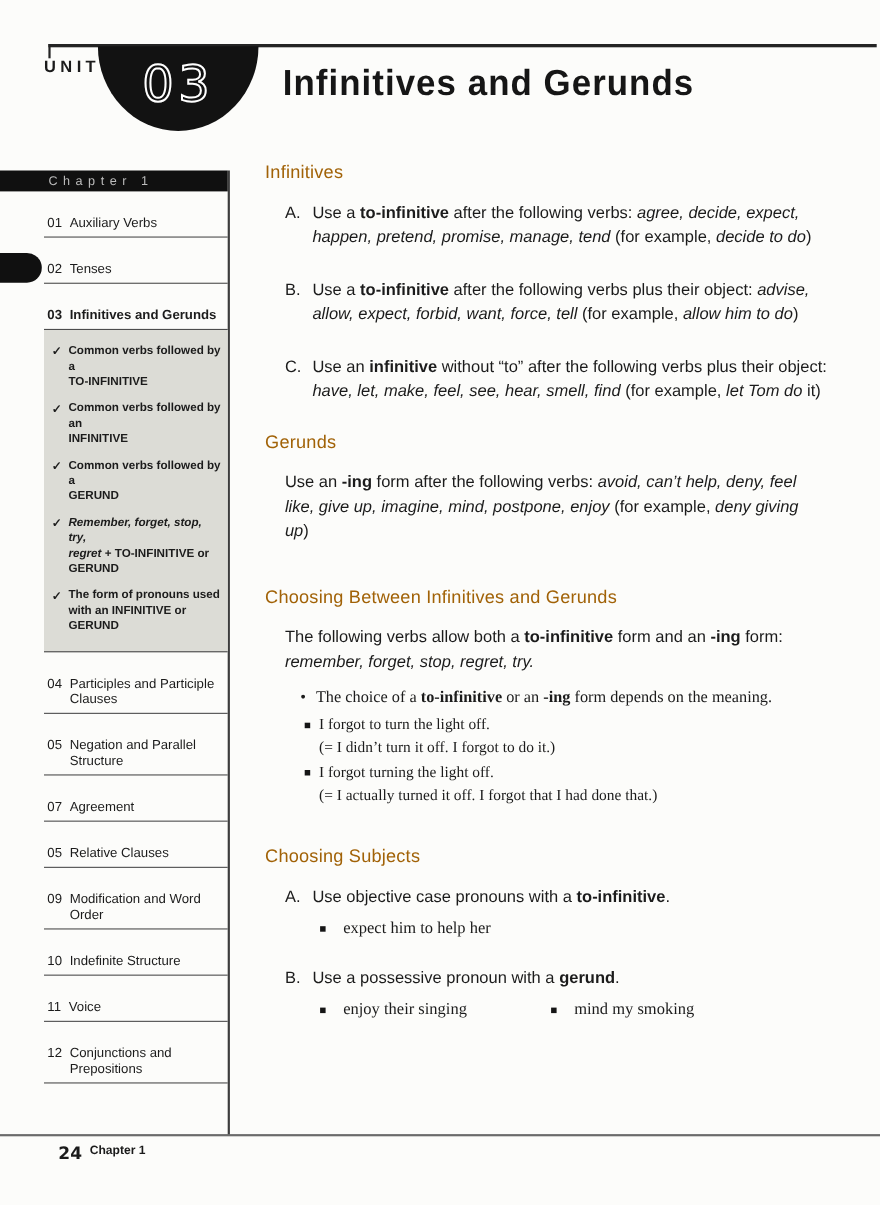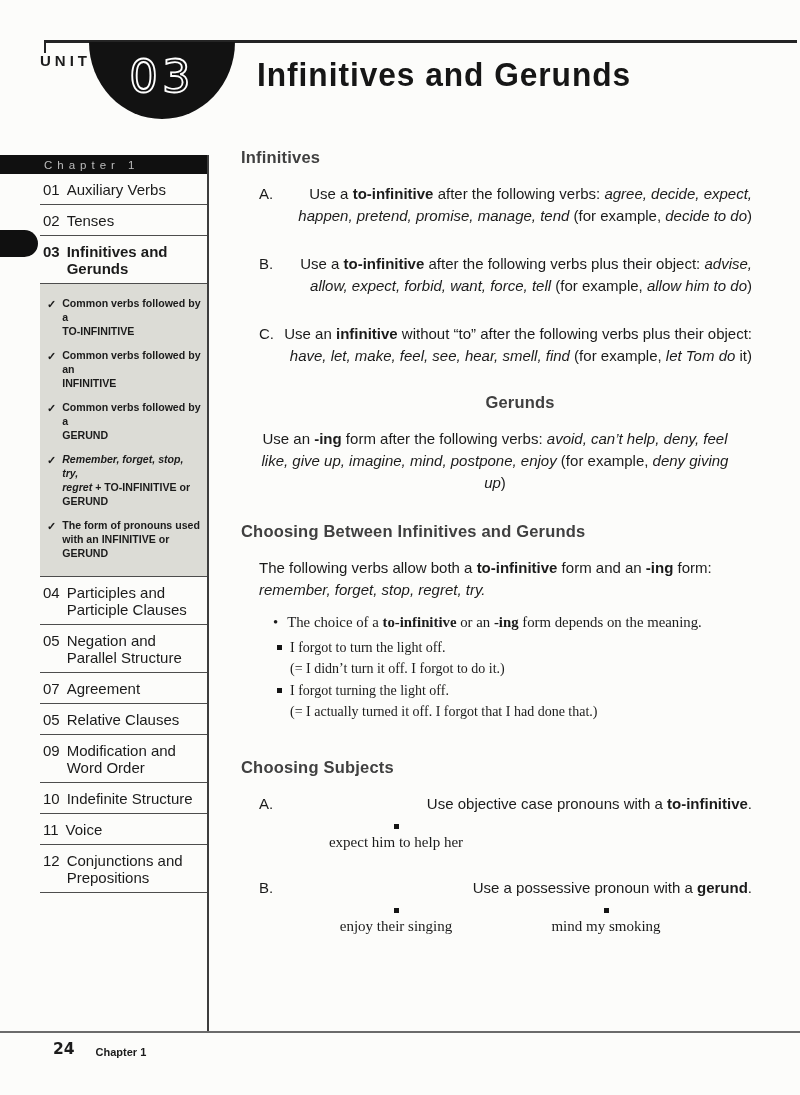--- a/index.html
+++ b/index.html
@@ -25,56 +25,56 @@
                color:#121212; -webkit-text-stroke:1.8px #ffffff; }
   .page-title{ position:absolute; left:257px; top:56px; font-size:33px; font-weight:bold;
                letter-spacing:1px; white-space:nowrap; transform:scaleX(0.96); transform-origin:left; color:#161616; }
 
   
   .sidebar      { position:absolute; left:0; top:155px; width:207px; }
   .chapter-bar  { height:19px; background:#101010; color:#bcbcbc; font-size:11.5px;
                   letter-spacing:5px; display:flex; align-items:center; padding-left:44px; }
   .sidebar-vline{ position:absolute; left:207px; top:155px; width:1.5px; height:877px; background:#3d3d3d; }
   .s-list       { list-style:none; }
-  .s-row        { margin-left:40px; border-bottom:1.4px solid #4d4d4d; padding:7px 0 6px 3px;
-                  font-size:15px; display:flex; gap:7px; align-items:baseline; }
+  .s-row        { margin-left:40px; border-bottom:1.4px solid #4d4d4d; padding:21px 0 6px 3px;
+                  font-size:12px; display:flex; gap:7px; align-items:baseline; }
   .s-row.active { font-weight:bold; }
   .active-tab   { position:absolute; left:0; top:75px; width:38px; height:27px; background:#101010;
                   border-radius:0 16px 16px 0; }
   .topics       { margin-left:40px; background:#dcdcd6; border-bottom:1.4px solid #4d4d4d;
                   padding:13px 5px 5px 7px; }
   .topic        { display:flex; gap:6px; font-size:10.6px; font-weight:bold; line-height:1.32;
                   margin-bottom:10px; }
   .topic .check { flex:none; font-size:11px; }
   .topic .t     { white-space:pre-line; }
 
   
   .main      { position:absolute; left:241px; top:148px; width:558px; }
-  .m-heading { font-size:16.5px; font-weight:700; letter-spacing:0.2px; color:#404040; margin-bottom:16px; }
+  .m-heading { font-size:16.5px; font-weight:400; letter-spacing:0.2px; color:#a16207; margin-bottom:16px; }
   .sec-infinitives       { margin-bottom:18px; }
-  .sec-gerunds           { margin-bottom:28px;text-align:center; }
+  .sec-gerunds           { margin-bottom:40px; }
   .sec-choosing-between  { margin-bottom:36px; }
   .lettered  { display:flex; gap:8px; margin:0 0 26px 18px; font-size:15px; line-height:22px; }
   .lettered .lab { flex:none; width:17px; }
-  .lettered .txt { width:468px;text-align:right; }
+  .lettered .txt { width:468px; }
   .sec-choosing-subjects .lettered { margin-bottom:9px; }
   .para      { margin-left:18px; max-width:472px; font-size:15px; line-height:22px; }
   .dot-bullet{ display:flex; gap:9px; margin:10px 0 4px 32px; font-family:"Liberation Serif", serif;
                font-size:14.8px; line-height:22px; }
   .dot-bullet .t { max-width:432px; }
   .example   { margin:1px 0 1px 36px; font-family:"Liberation Serif", serif; font-size:14px; line-height:21px; }
   .ex-main   { display:flex; gap:8px; align-items:center; }
   .sq        { flex:none; width:5px; height:5px; background:#151515; }
   .ex-note   { margin-left:13px; }
   .example-pair { display:flex; margin:4px 0 26px 50px; font-family:"Liberation Serif", serif; font-size:15px; }
-  .example-pair .cell { display:flex; gap:5px; align-items:center; width:210px;flex-direction:column; }
+  .example-pair .cell { display:flex; gap:16px; align-items:center; width:210px; }
 
   
   .footer-rule { position:absolute; left:0; right:0; top:1031px; height:2px; background:#6b6b6b; }
-  .footer      { position:absolute; left:53px; top:1040px; display:flex; align-items:flex-end; gap:21px; }
+  .footer      { position:absolute; left:53px; top:1040px; display:flex; align-items:flex-start; gap:7px; }
   .page-num    { font-size:15.5px; font-weight:bold; font-family:"DejaVu Sans", sans-serif; }
   .footer-chapter { font-size:11px; font-weight:bold; }
 </style>
 </head>
 <body>
 
 <div class="top-rule"></div>
 <div class="top-tick"></div>
 <div class="unit-label">UNIT</div>
 <div class="unit-dome">

